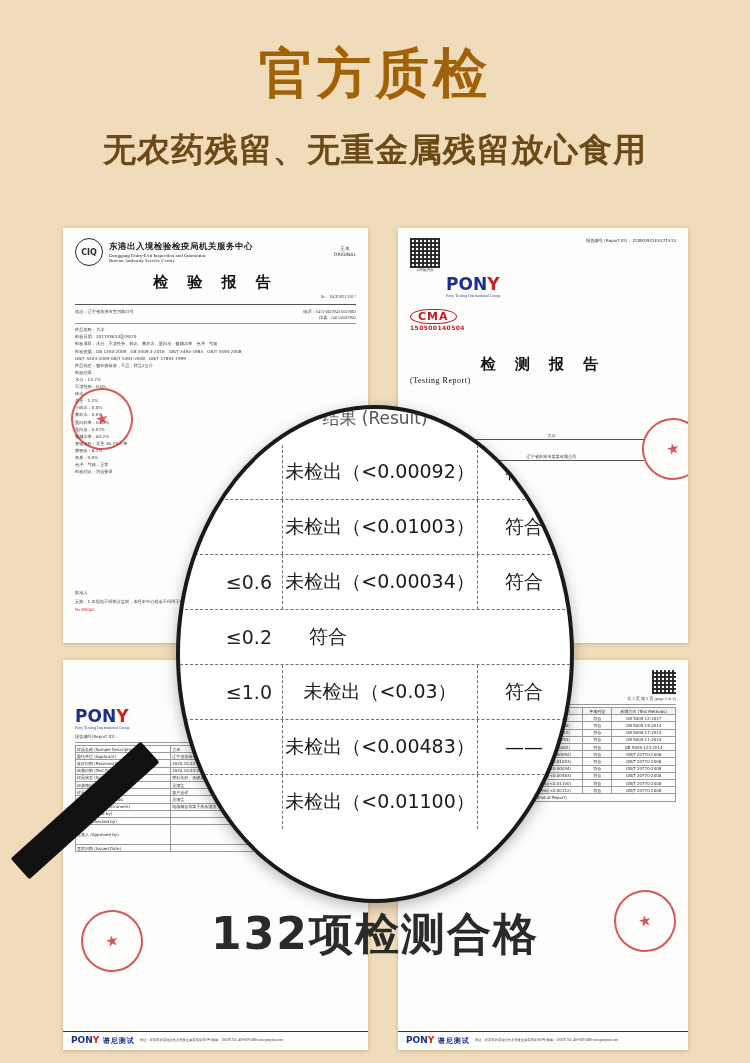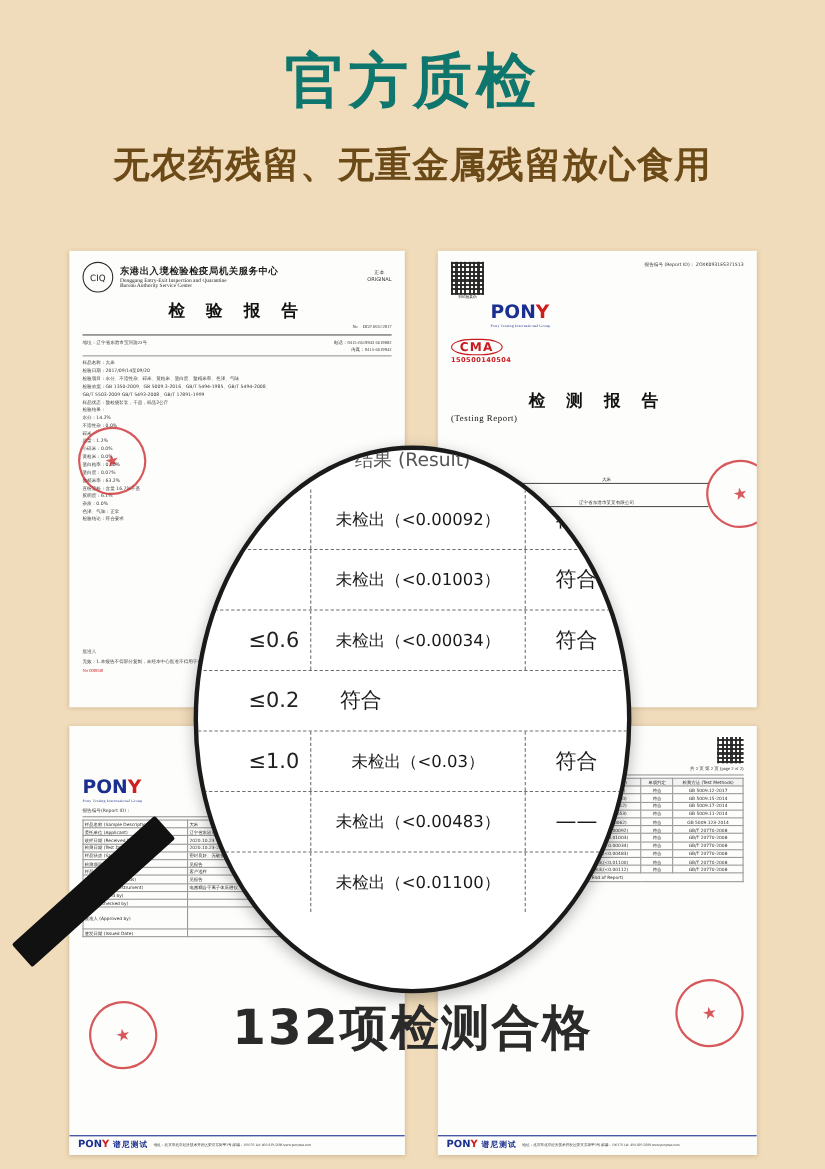--- a/index.html
+++ b/index.html
@@ -22,21 +22,21 @@
   
   .title {
     position: absolute;
     top: 38px;
     left: 0;
     width: 750px;
     text-align: center;
     font-size: 54px;
     font-weight: bold;
     letter-spacing: 4px;
-    color: #0f766e;
+    color: #a16207;
     font-family: "DejaVu Sans", sans-serif;
   }
   .subtitle {
     position: absolute;
     top: 128px;
     left: 0;
     width: 750px;
     text-align: center;
     font-size: 33px;
     font-weight: bold;
@@ -70,21 +70,21 @@
   .hdr-row {
     display: flex;
     align-items: center;
     gap: 6px;
   }
   .seal-circle {
     width: 26px; height: 26px;
     border: 1.6px solid #2b2b2b;
     border-radius: 50%;
     display: flex; align-items: center; justify-content: center;
-    font-size: 8px; font-weight: normal; color: #2b2b2b;
+    font-size: 8px; font-weight: bold; color: #2b2b2b;
     flex: 0 0 auto;
     font-family: "DejaVu Sans", sans-serif;
   }
   .hdr-center { flex: 1; text-align: left; }
   .hdr-cn-big {
     font-size: 8.5px; font-weight: bold; color: #1d1d1d; letter-spacing: .5px;
     font-family: "DejaVu Sans", sans-serif;
   }
   .hdr-en {
     font-size: 5px; color: #262626; font-family: "Liberation Serif", serif;
@@ -258,21 +258,21 @@
   .lc-limit {
     width: 92px;
     text-align: right;
     padding-right: 10px;
     font-size: 19px;
     color: #222;
   }
   .lc-result {
     flex: 1;
     text-align: center;
-    font-size: 15px;
+    font-size: 19px;
     color: #1a1a1a;
     border-left: 1.4px dashed #6f6f6f;
     border-right: 1.4px dashed #6f6f6f;
     height: 100%;
     display: flex; align-items: center; justify-content: center;
   }
   .lc-verdict {
     width: 92px;
     text-align: center;
     font-size: 19px;

